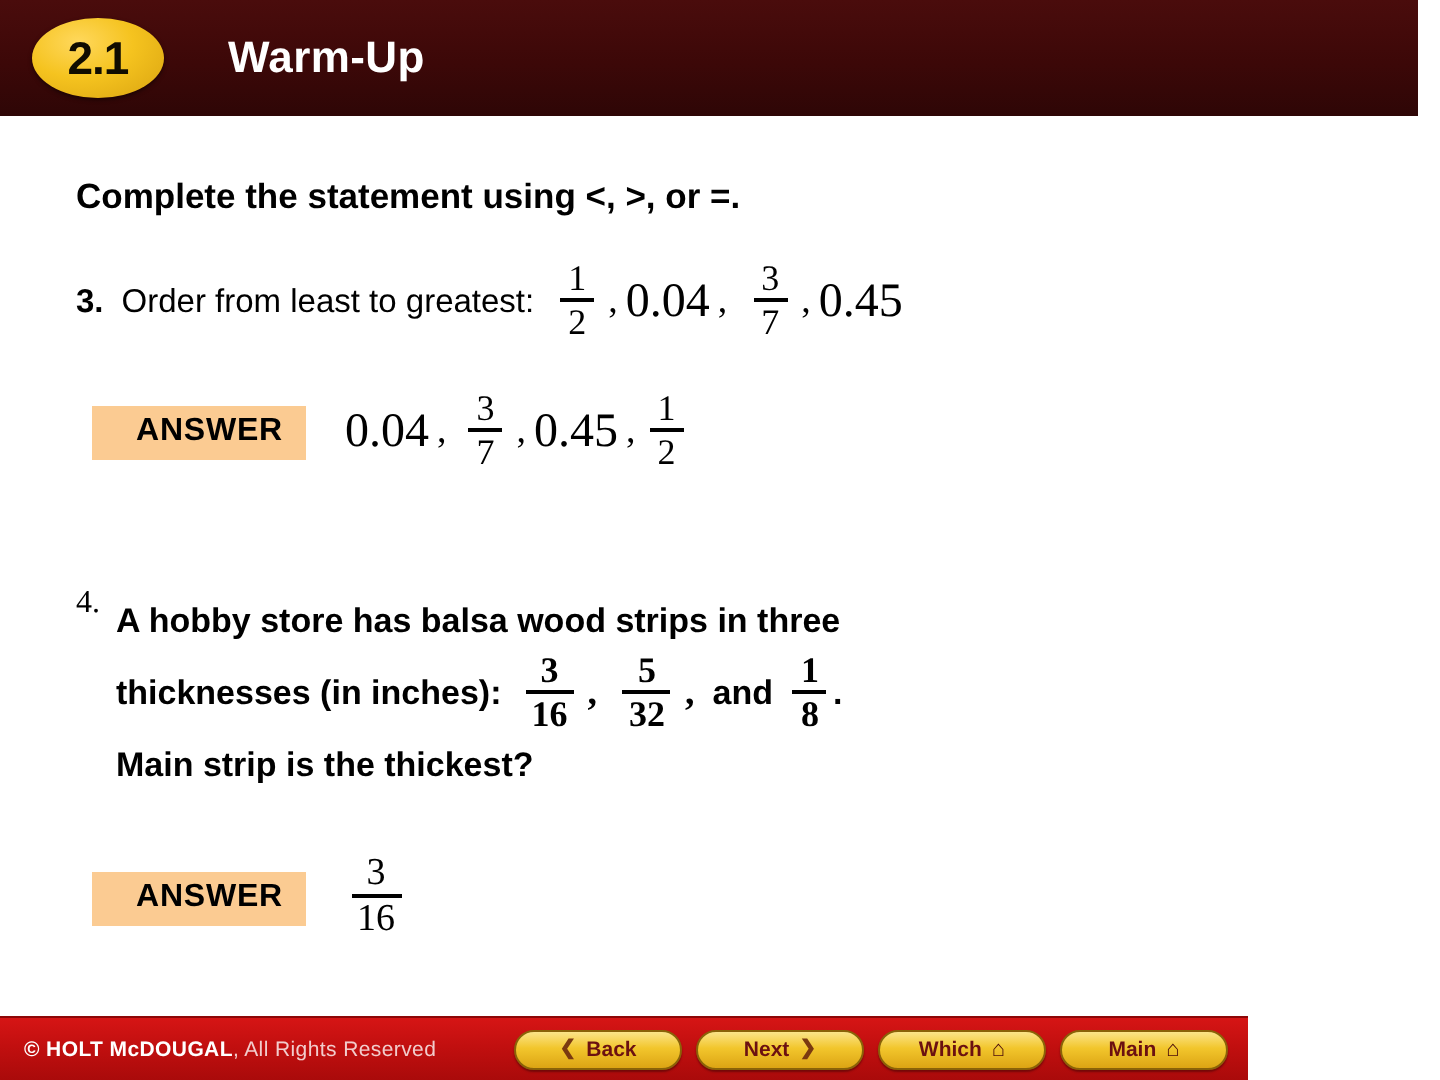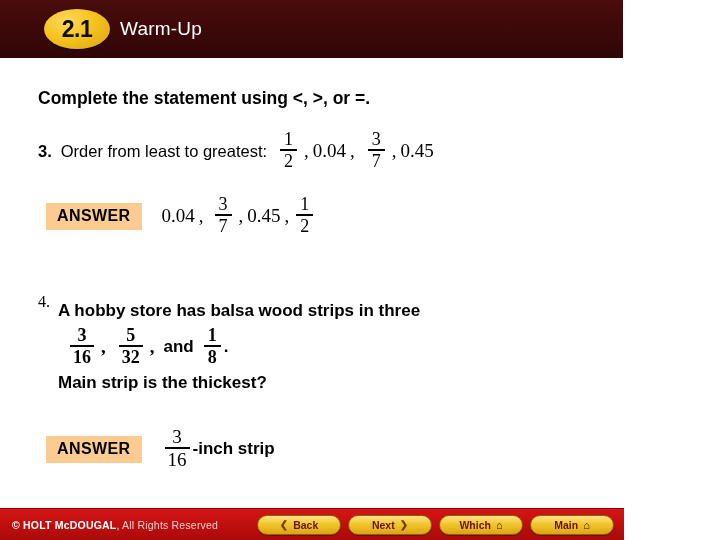--- a/index.html
+++ b/index.html
@@ -12,48 +12,47 @@
     background: #ffffff;
     font-family: "Liberation Sans", sans-serif;
     overflow: hidden;
     position: relative;
   }
 
   
   #header {
     position: absolute;
     left: 0; top: 0;
-    width: 595px; height: 58px;
+    width: 709px; height: 58px;
     background: linear-gradient(180deg, #4a0c0c 0%, #3c0808 55%, #2e0606 100%);
     border-bottom: 2px solid #5a1414;
     display: flex;
     align-items: center;
-    padding-left: 28px;
   }
   #chapter-badge {
     width: 66px; height: 40px;
     margin-left: 16px;
     border-radius: 50%;
     background: radial-gradient(ellipse at 35% 30%, #ffd85c 0%, #f5c31f 45%, #d9a310 100%);
     display: flex;
     align-items: center;
     justify-content: center;
     box-shadow: 0 1px 2px rgba(0,0,0,.5);
   }
   #chapter-badge .num {
     font-size: 23px;
     font-weight: bold;
     color: #100c00;
     letter-spacing: -0.5px;
   }
   #header-title {
-    margin-left: 10px;
+    margin-left: 32px;
     color: #ffffff;
-    font-size: 19px;
-    font-weight: normal;
+    font-size: 22px;
+    font-weight: bold;
     letter-spacing: .2px;
   }
 
   
   #slide-body {
     position: absolute;
     left: 0; top: 58px;
     width: 720px; height: 350px;
     background: #ffffff;
     color: #000000;
@@ -88,37 +87,37 @@
     font-weight: normal;
   }
 
   
   .answer-box {
     background: #fbcb92;
     color: #000000;
     font-size: 16px;
     font-weight: bold;
     letter-spacing: .4px;
-    padding: 5px 11px 6px 11px;
+    padding: 5px 11px 6px 22px;
     display: inline-block;
     line-height: 1;
   }
   #answer3-row { left: 46px; top: 138px; }
   #answer4-row { left: 46px; top: 370px; }
   .answer-content {
     margin-left: 20px;
     display: flex;
     align-items: center;
     white-space: nowrap;
   }
 
   
   .math {
     font-family: "Liberation Serif", serif;
-    font-size: 19px;
+    font-size: 24px;
   }
   .math-sep {
     font-family: "Liberation Serif", serif;
     font-size: 19px;
     margin: 0 4px;
   }
 
   
   .frac {
     display: inline-flex;
@@ -278,20 +277,21 @@
 
   <div id="q4-block">
     <span class="qnum">4.</span>
     <div class="qlines">
 
       <div class="q4-line">
         <span>A hobby store has balsa wood strips in three</span>
       </div>
 
       <div class="q4-line">
+        <span class="bold-inline">thicknesses (in inches):</span>
         <span style="display:inline-block;width:9px"></span>
         <span class="frac">
           <span class="num">3</span>
           <span class="bar"></span>
           <span class="den">16</span>
         </span>
         <span class="math-sep">,</span>
         <span style="display:inline-block;width:6px"></span>
         <span class="frac">
           <span class="num">5</span>
@@ -318,21 +318,20 @@
   </div>
 
   <div class="qrow" id="answer4-row">
     <span class="answer-box">ANSWER</span>
     <span class="answer-content">
       <span class="frac" style="font-size:19px">
         <span class="num">3</span>
         <span class="bar"></span>
         <span class="den">16</span>
       </span>
-      <span class="bold-inline">-inch strip</span>
     </span>
   </div>
 
 </div>
 
 <div id="footer">
   <div id="copyright">
     <b>© HOLT McDOUGAL</b><span>, All Rights Reserved</span>
   </div>
   <div id="nav-buttons">

